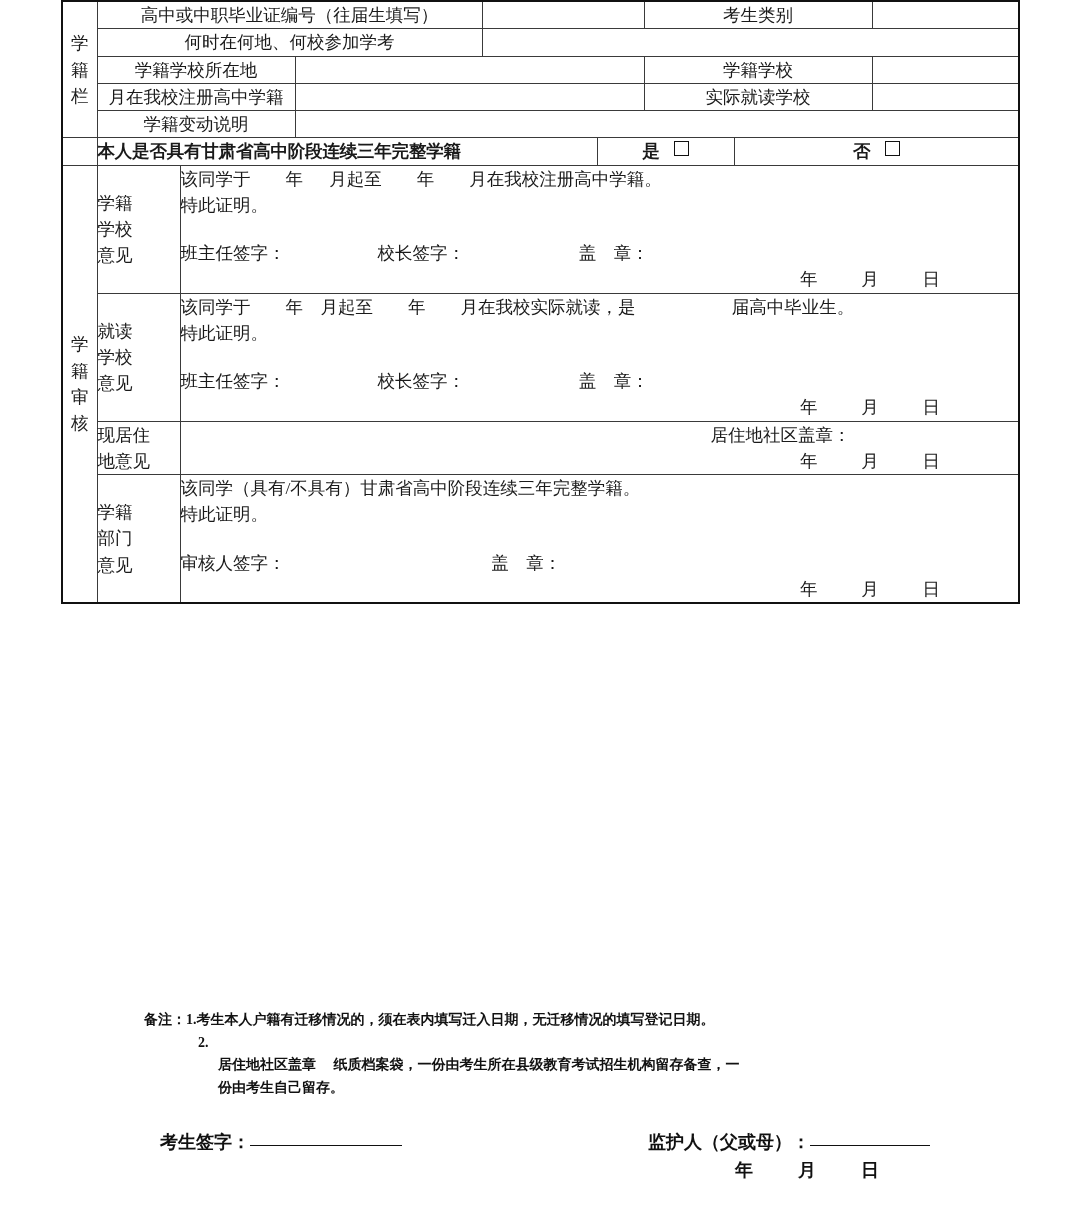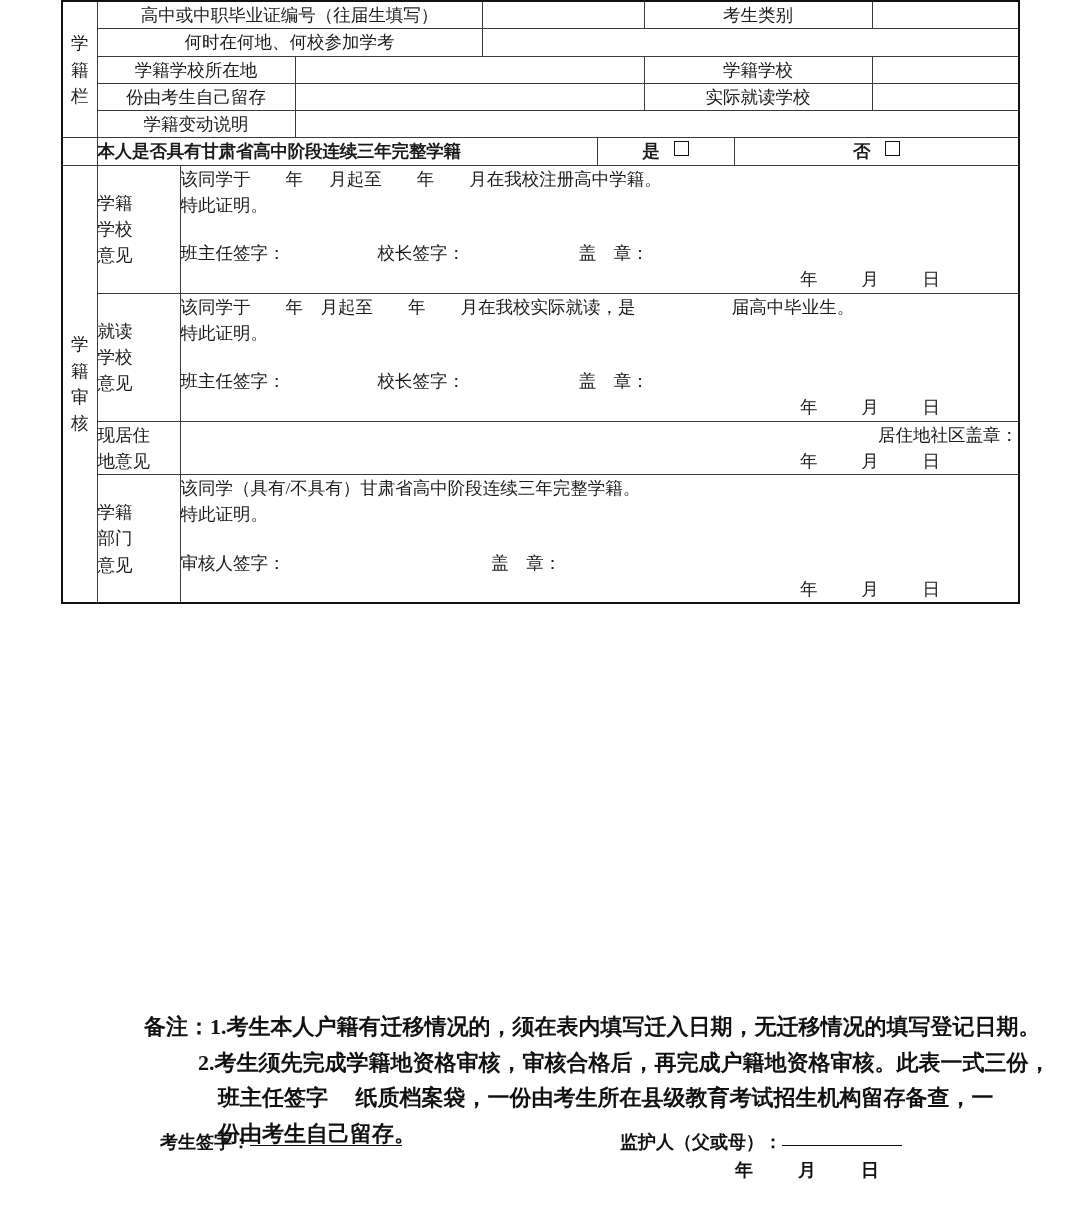--- a/index.html
+++ b/index.html
@@ -100,30 +100,30 @@
   .sect-body .gapline { height: 22px; }
   .sect-body .dateline { text-align: right; padding-right: 78px; white-space: pre; }
   .sect-body .sigline { white-space: pre; }
 
   .resid-body {
     padding: 8px 22px 10px 22px;
     vertical-align: middle;
     font-size: 17.5px;
     line-height: 1.6;
   }
-  .resid-body .stamp { padding-left: 530px; white-space: pre; text-align: right; }
+  .resid-body .stamp { padding-left: 530px; white-space: pre; }
   .resid-body .dateline { text-align: right; padding-right: 78px; white-space: pre; }
 
   
   #notes {
     position: absolute;
     left: 0;
     top: 1009px;
     width: 1080px;
-    font-size: 22px;
+    font-size: 14px;
     line-height: 1.62;
     font-weight: bold;
     color: #111;
   }
   #notes .nrow { display: flex; }
   #notes .nlabel { padding-left: 144px; white-space: pre; }
   #notes .nnum { white-space: pre; }
   #notes .ntext { white-space: pre-wrap; text-align: right; }
   #notes .indent2 { padding-left: 198px; }
   #notes .indent3 { padding-left: 218px; }
@@ -139,21 +139,21 @@
     color: #111;
   }
   #sig-left {
     position: absolute;
     left: 160px;
     top: 0;
     white-space: pre;
   }
   #sig-right {
     position: absolute;
-    left: 620px;
+    left: 648px;
     top: 0;
     white-space: pre;
     text-align: right;
   }
   #sig-date {
     position: absolute;
     left: 735px;
     top: 28px;
     white-space: pre;
     font-weight: bold;
@@ -201,21 +201,21 @@
   </tr>
 
   <tr>
     <td class="cap" colspan="2">学籍学校所在地</td>
     <td class="blank" colspan="3"></td>
     <td class="cap" colspan="2">学籍学校</td>
     <td class="blank frame-right"></td>
   </tr>
 
   <tr>
-    <td class="cap" colspan="2">份由考生自己留存</td>
+    <td class="cap" colspan="2">月在我校注册高中学籍</td>
     <td class="blank" colspan="3"></td>
     <td class="cap" colspan="2">实际就读学校</td>
     <td class="blank frame-right"></td>
   </tr>
 
   <tr>
     <td class="cap" colspan="2">学籍变动说明</td>
     <td class="blank frame-right" colspan="6"></td>
   </tr>
 
@@ -295,24 +295,23 @@
   </table>
 
 <div id="notes">
   <div class="nrow">
     <div class="nlabel">备注：</div>
     <div class="nnum">1.</div>
     <div class="ntext">考生本人户籍有迁移情况的，须在表内填写迁入日期，无迁移情况的填写登记日期。</div>
   </div>
   <div class="nrow indent2">
     <div class="nnum">2.</div>
-    <div class="ntext">考生须先完成学籍地资格审核，审核合格后，再完成户籍地资格审核。此表一式三份，</div>
   </div>
   <div class="nrow indent3">
-    <div class="ntext">班主任签字     纸质档案袋，一份由考生所在县级教育考试招生机构留存备查，一</div>
+    <div class="ntext">居住地社区盖章     纸质档案袋，一份由考生所在县级教育考试招生机构留存备查，一</div>
   </div>
   <div class="nrow indent3">
     <div class="ntext">份由考生自己留存。</div>
   </div>
 </div>
 
 <div id="signature">
   <div id="sig-left"><span>考生签字：</span><span class="rule rule-long"></span></div>
   <div id="sig-right"><span>监护人（父或母）：</span><span class="rule rule-short"></span></div>
   <div id="sig-date">年          月          日</div>

